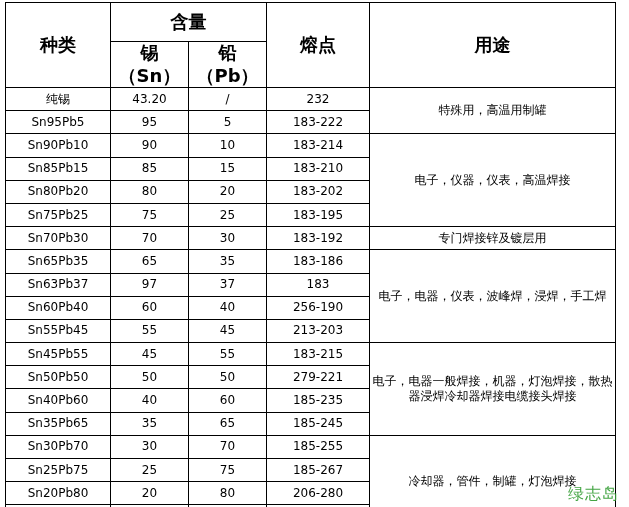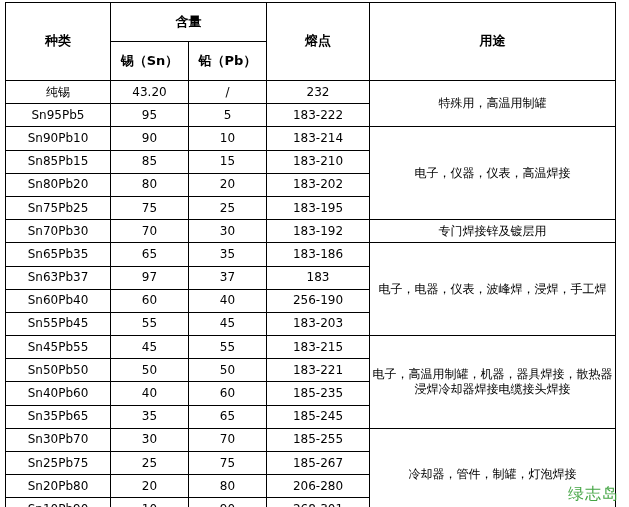--- a/index.html
+++ b/index.html
@@ -30,21 +30,21 @@
   table.alloy th,
   table.alloy td {
     border: 1px solid #000000;
     text-align: center;
     vertical-align: middle;
     padding: 0;
     line-height: 1.25;
   }
   table.alloy th {
     font-weight: bold;
-    font-size: 13px;
+    font-size: 18px;
     height: 38px;
   }
   table.alloy td {
     height: 22.2px;
     font-size: 12px;
   }
   .col-kind { width: 105px; }
   .col-sn   { width: 78px; }
   .col-pb   { width: 78px; }
   .col-mp   { width: 103px; }
@@ -164,34 +164,34 @@
         <tr>
           <td class="kind">Sn60Pb40</td>
           <td>60</td>
           <td>40</td>
           <td>256-190</td>
         </tr>
         <tr>
           <td class="kind">Sn55Pb45</td>
           <td>55</td>
           <td>45</td>
-          <td>183-203</td>
+          <td>213-203</td>
         </tr>
         <tr>
           <td class="kind">Sn45Pb55</td>
           <td>45</td>
           <td>55</td>
           <td>183-215</td>
-          <td class="use-cell" rowspan="4">电子，高温用制罐，机器，器具焊接，散热器浸焊冷却器焊接电缆接头焊接</td>
+          <td class="use-cell" rowspan="4">电子，电器一般焊接，机器，灯泡焊接，散热器浸焊冷却器焊接电缆接头焊接</td>
         </tr>
         <tr>
           <td class="kind">Sn50Pb50</td>
           <td>50</td>
           <td>50</td>
-          <td>183-221</td>
+          <td>279-221</td>
         </tr>
         <tr>
           <td class="kind">Sn40Pb60</td>
           <td>40</td>
           <td>60</td>
           <td>185-235</td>
         </tr>
         <tr>
           <td class="kind">Sn35Pb65</td>
           <td>35</td>

